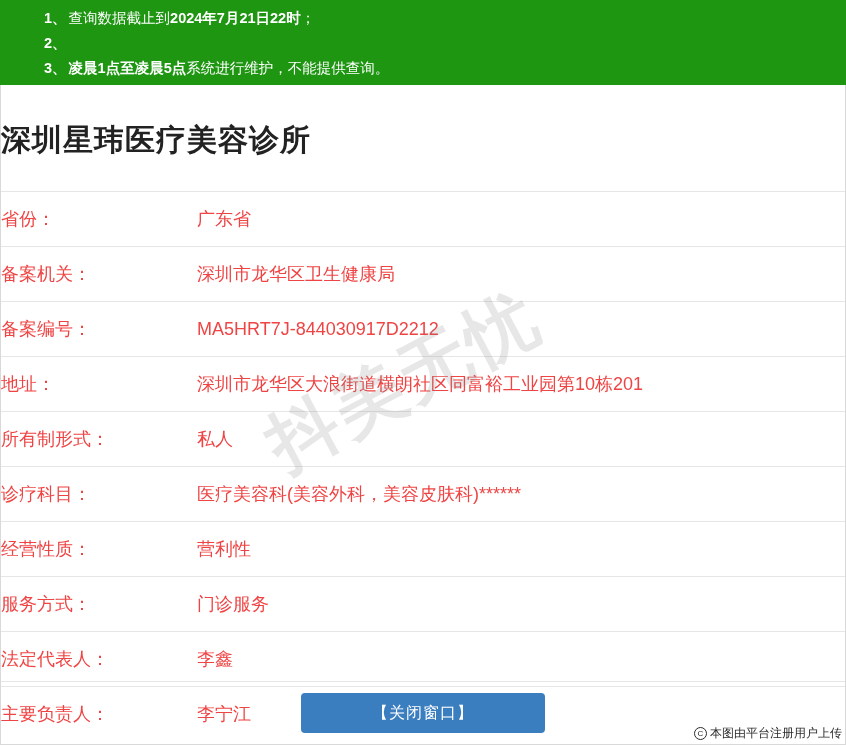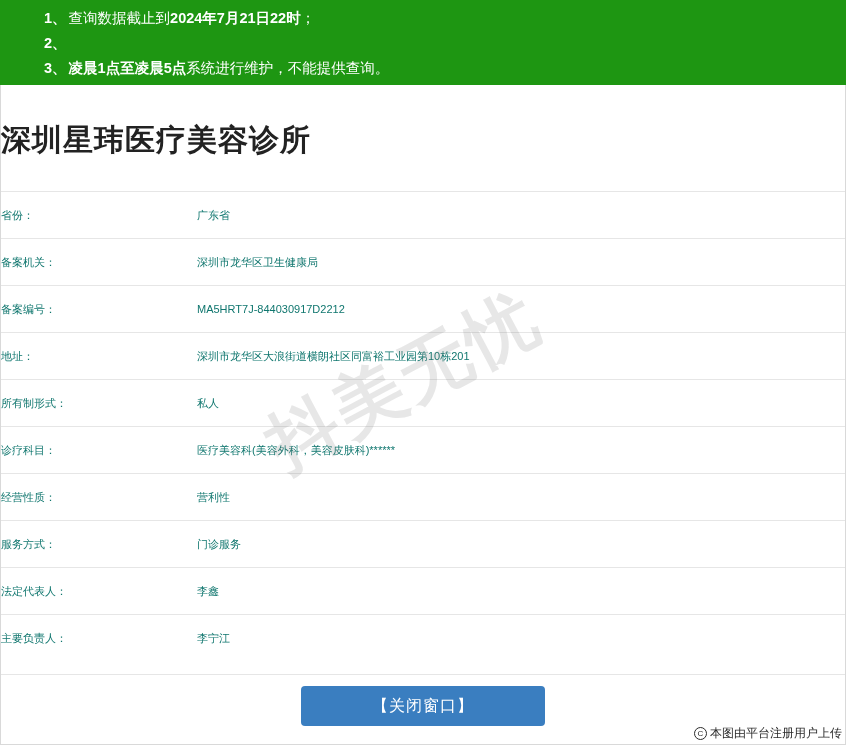--- a/index.html
+++ b/index.html
@@ -70,40 +70,40 @@
   table.info {
     width: 100%;
     border-collapse: collapse;
     table-layout: fixed;
   }
   table.info tr {
     border-top: 1px solid #e6e6e6;
   }
   table.info td {
     padding: 15px 0 15px 0;
-    font-size: 11px;
-    color: #0f766e;
+    font-size: 18px;
+    color: #ef4444;
     vertical-align: middle;
     height: 16px;
   }
   td.label {
     width: 196px;
     padding-left: 10px;
     color: #333;
   }
   td.value {
     padding-left: 2px;
     color: #3a3a3a;
   }
 
   
   .footer {
     position: absolute;
     left: 0;
-    bottom: 8px;
+    bottom: 1px;
     width: 100%;
     height: 62px;
     border-top: 1px solid #e6e6e6;
     box-sizing: border-box;
   }
   .close-btn {
     position: absolute;
     left: 50%;
     transform: translateX(-50%);
     top: 11px;

